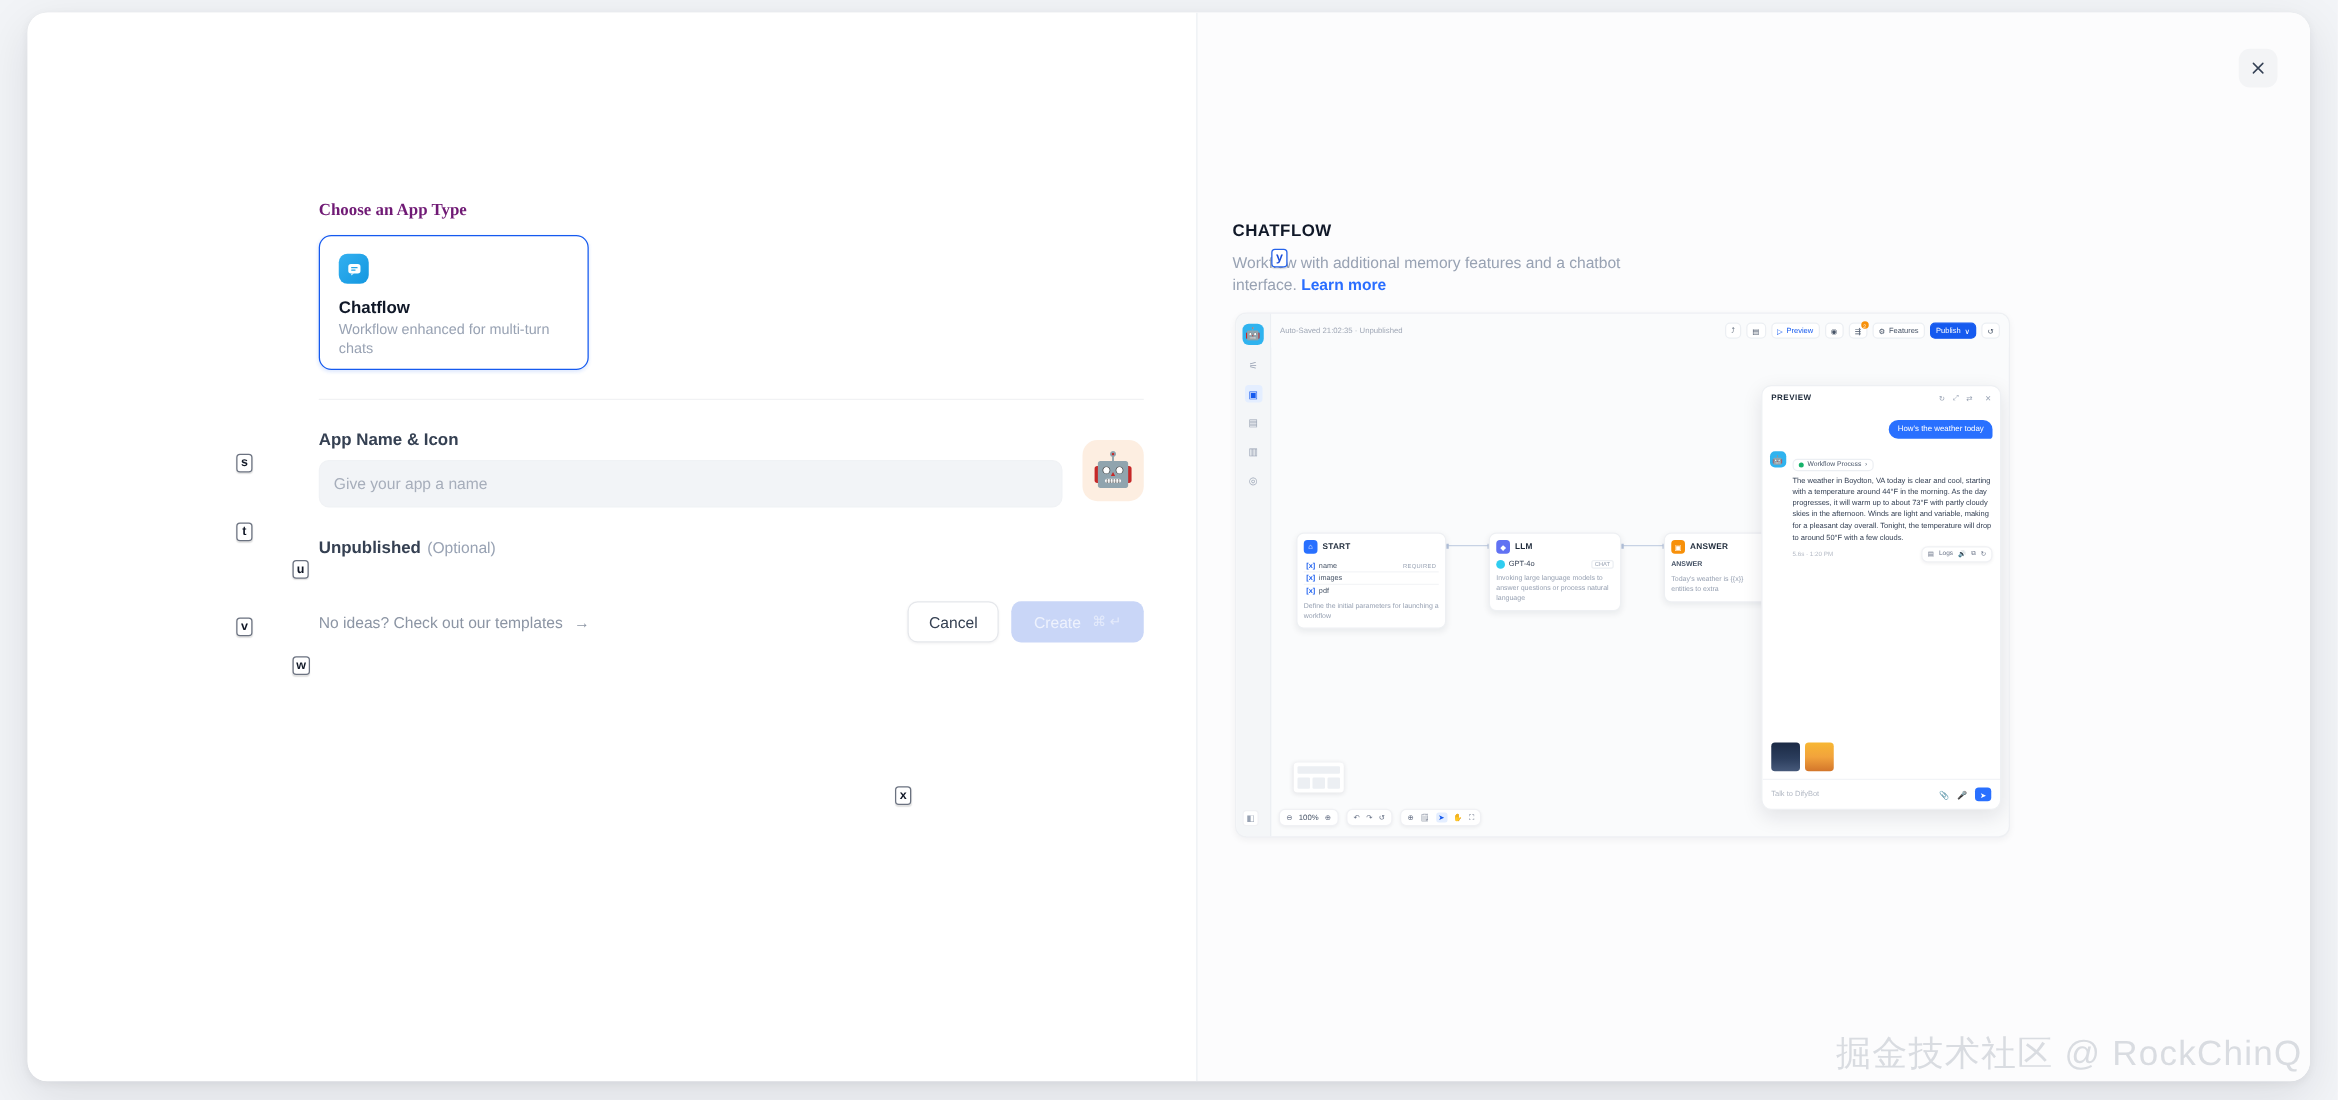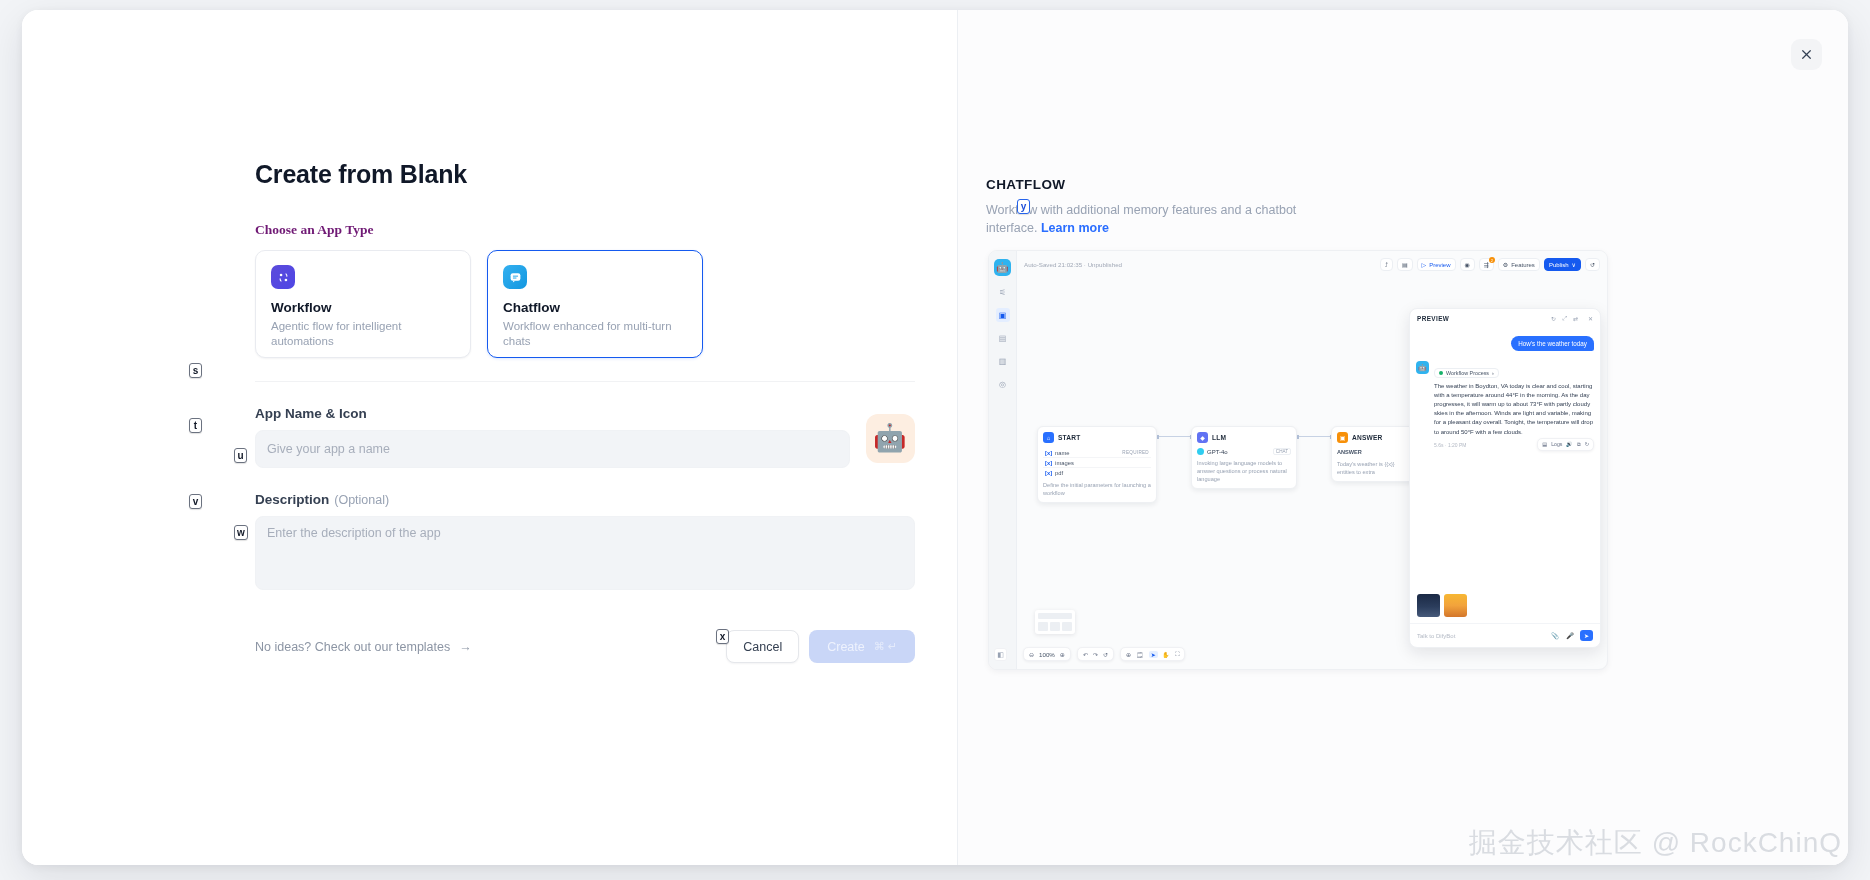--- a/index.html
+++ b/index.html
@@ -383,38 +383,25 @@
 </head>
 <body>
 
 <div id="root">
 
   <div class="modal">
 
     <div class="left-pane">
       <div class="left-inner">
 
-        <div class="page-title">Create from Blank</div>
 
         <div class="section-label">Choose an App Type</div>
 
         <div class="type-cards">
 
-          <div class="type-card">
-            <div class="card-icon workflow">
-              <svg width="13" height="13" viewBox="0 0 24 24" fill="none">
-                <circle cx="7.5" cy="7.5" r="2.4" fill="#fff"></circle>
-                <circle cx="16.5" cy="16.5" r="2.4" fill="#fff"></circle>
-                <path d="M16.5 5.5a6 6 0 0 1 1.8 4" stroke="#fff" stroke-width="2" stroke-linecap="round"></path>
-                <path d="M7.5 18.5a6 6 0 0 1-1.8-4" stroke="#fff" stroke-width="2" stroke-linecap="round"></path>
-              </svg>
-            </div>
-            <div class="card-title">Workflow</div>
-            <div class="card-desc">Agentic flow for intelligent automations</div>
-          </div>
 
           <div class="type-card selected">
             <div class="card-icon chatflow">
               <svg width="13" height="13" viewBox="0 0 24 24" fill="none">
                 <rect x="3" y="4" width="18" height="14" rx="4" fill="#fff"></rect>
                 <path d="M8 18l-1 3 4.5-3H8z" fill="#fff"></path>
                 <path d="M8 9.5h8M8 13h5" stroke="#25a6e8" stroke-width="1.8" stroke-linecap="round"></path>
               </svg>
             </div>
             <div class="card-title">Chatflow</div>
@@ -431,24 +418,23 @@
           <div class="name-row">
             <input class="text-input" type="text" placeholder="Give your app a name" style="">
             <div class="app-avatar">
               <span>🤖</span>
             </div>
           </div>
         </div>
 
         <div class="field-block">
           <div class="field-label">
-            <span>Description</span>
+            <span>Unpublished</span>
             <span class="optional">(Optional)</span>
           </div>
-          <textarea class="textarea" placeholder="Enter the description of the app" style=""></textarea>
         </div>
 
         <div class="footer-row">
           <div class="templates-link">
             <span>No ideas? Check out our templates</span>
             <span>→</span>
           </div>
           <div class="btn-group">
             <button class="btn btn-cancel">Cancel</button>
             <button class="btn btn-create">

